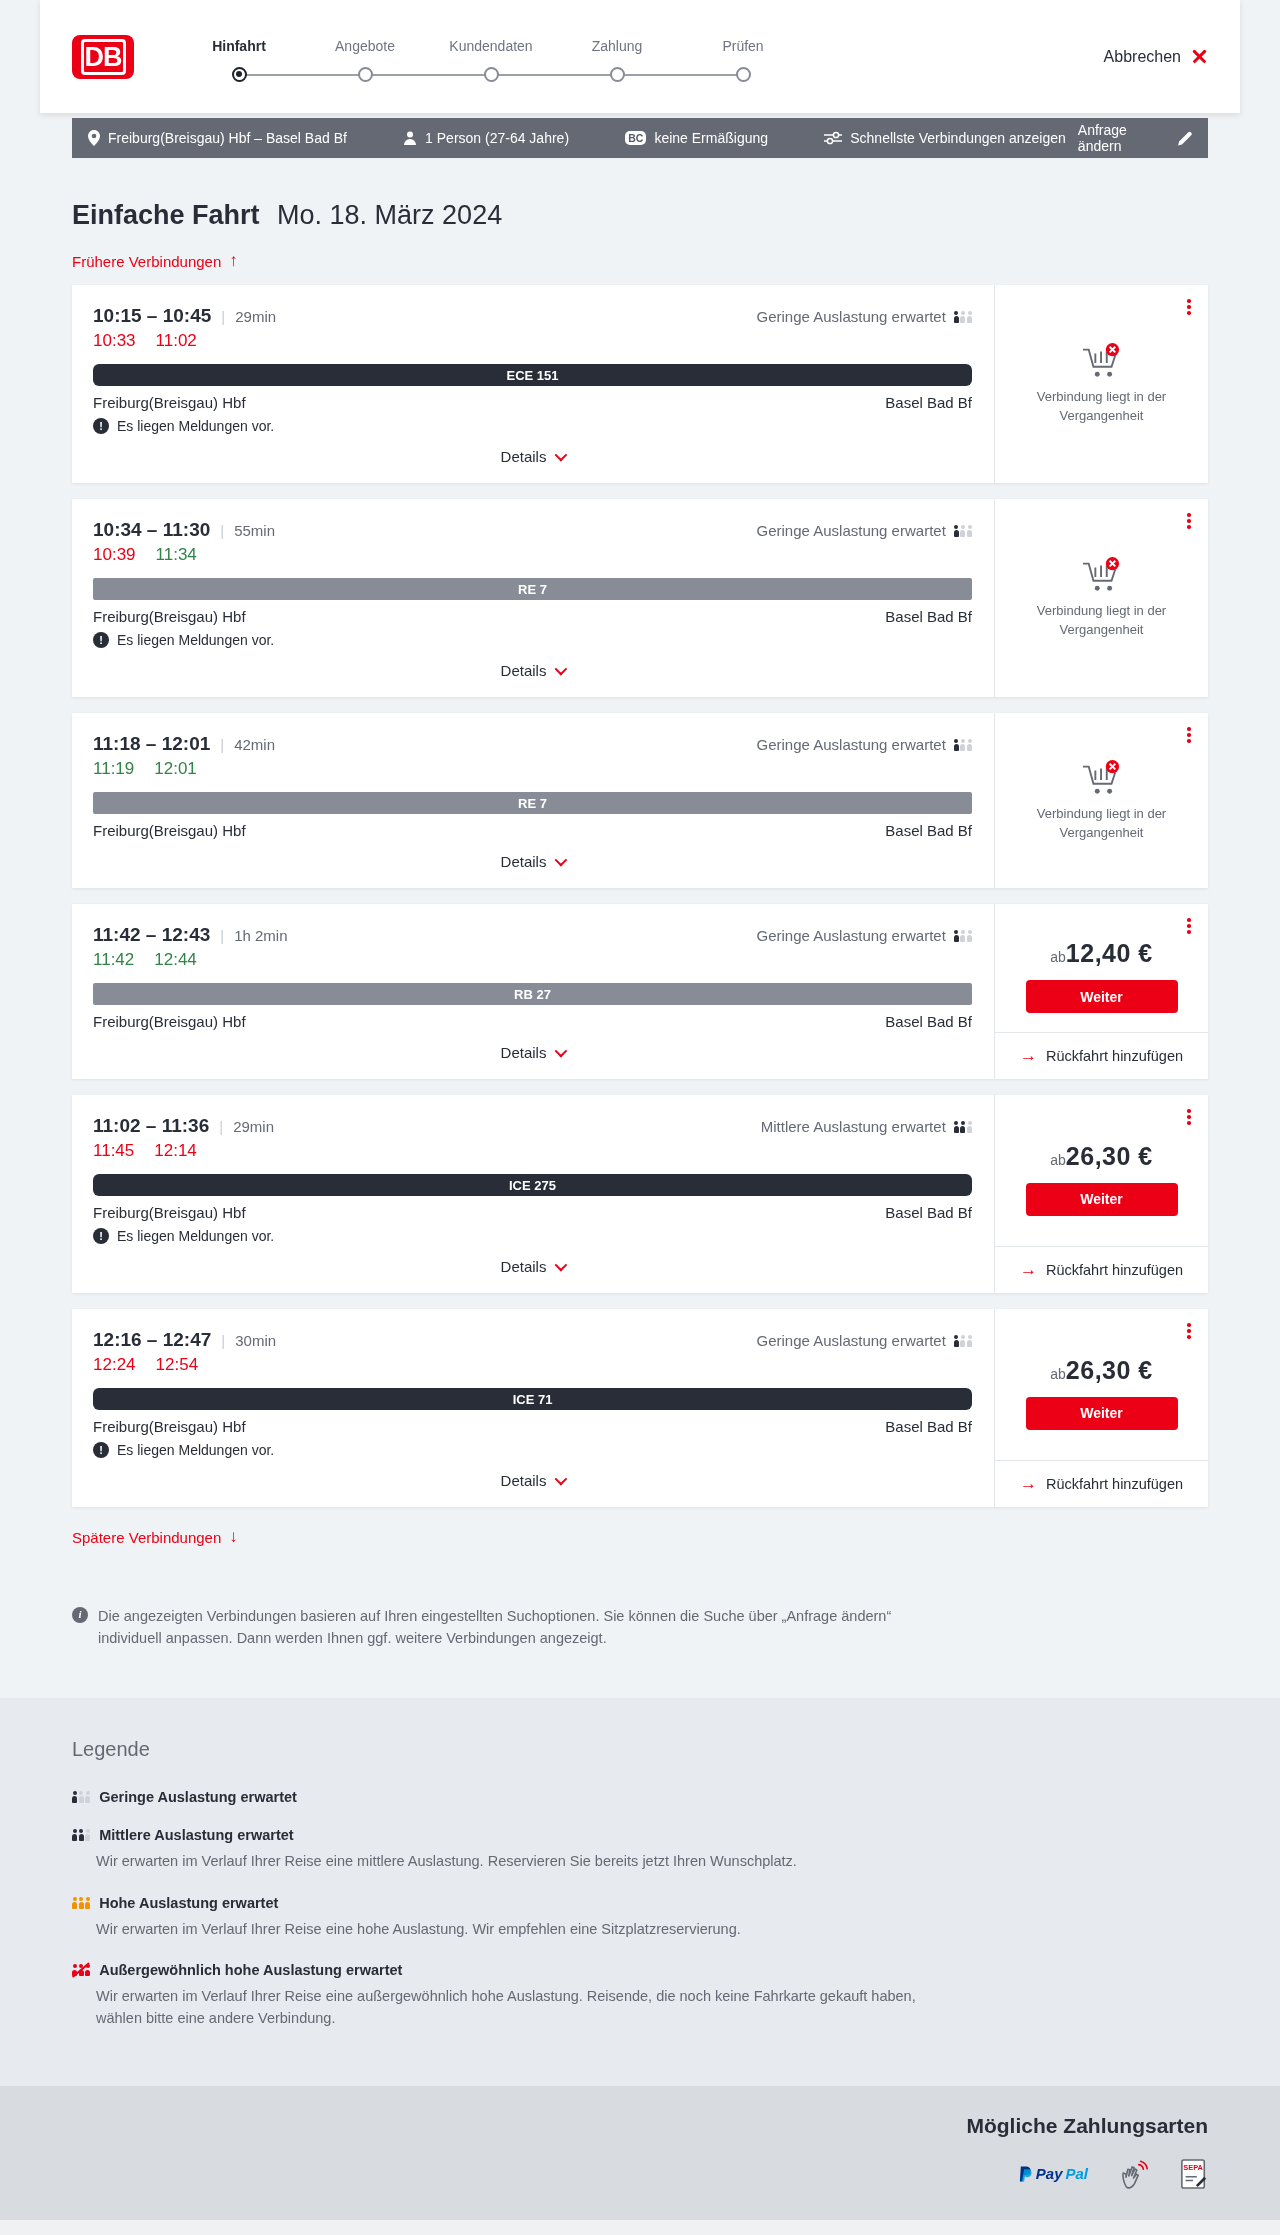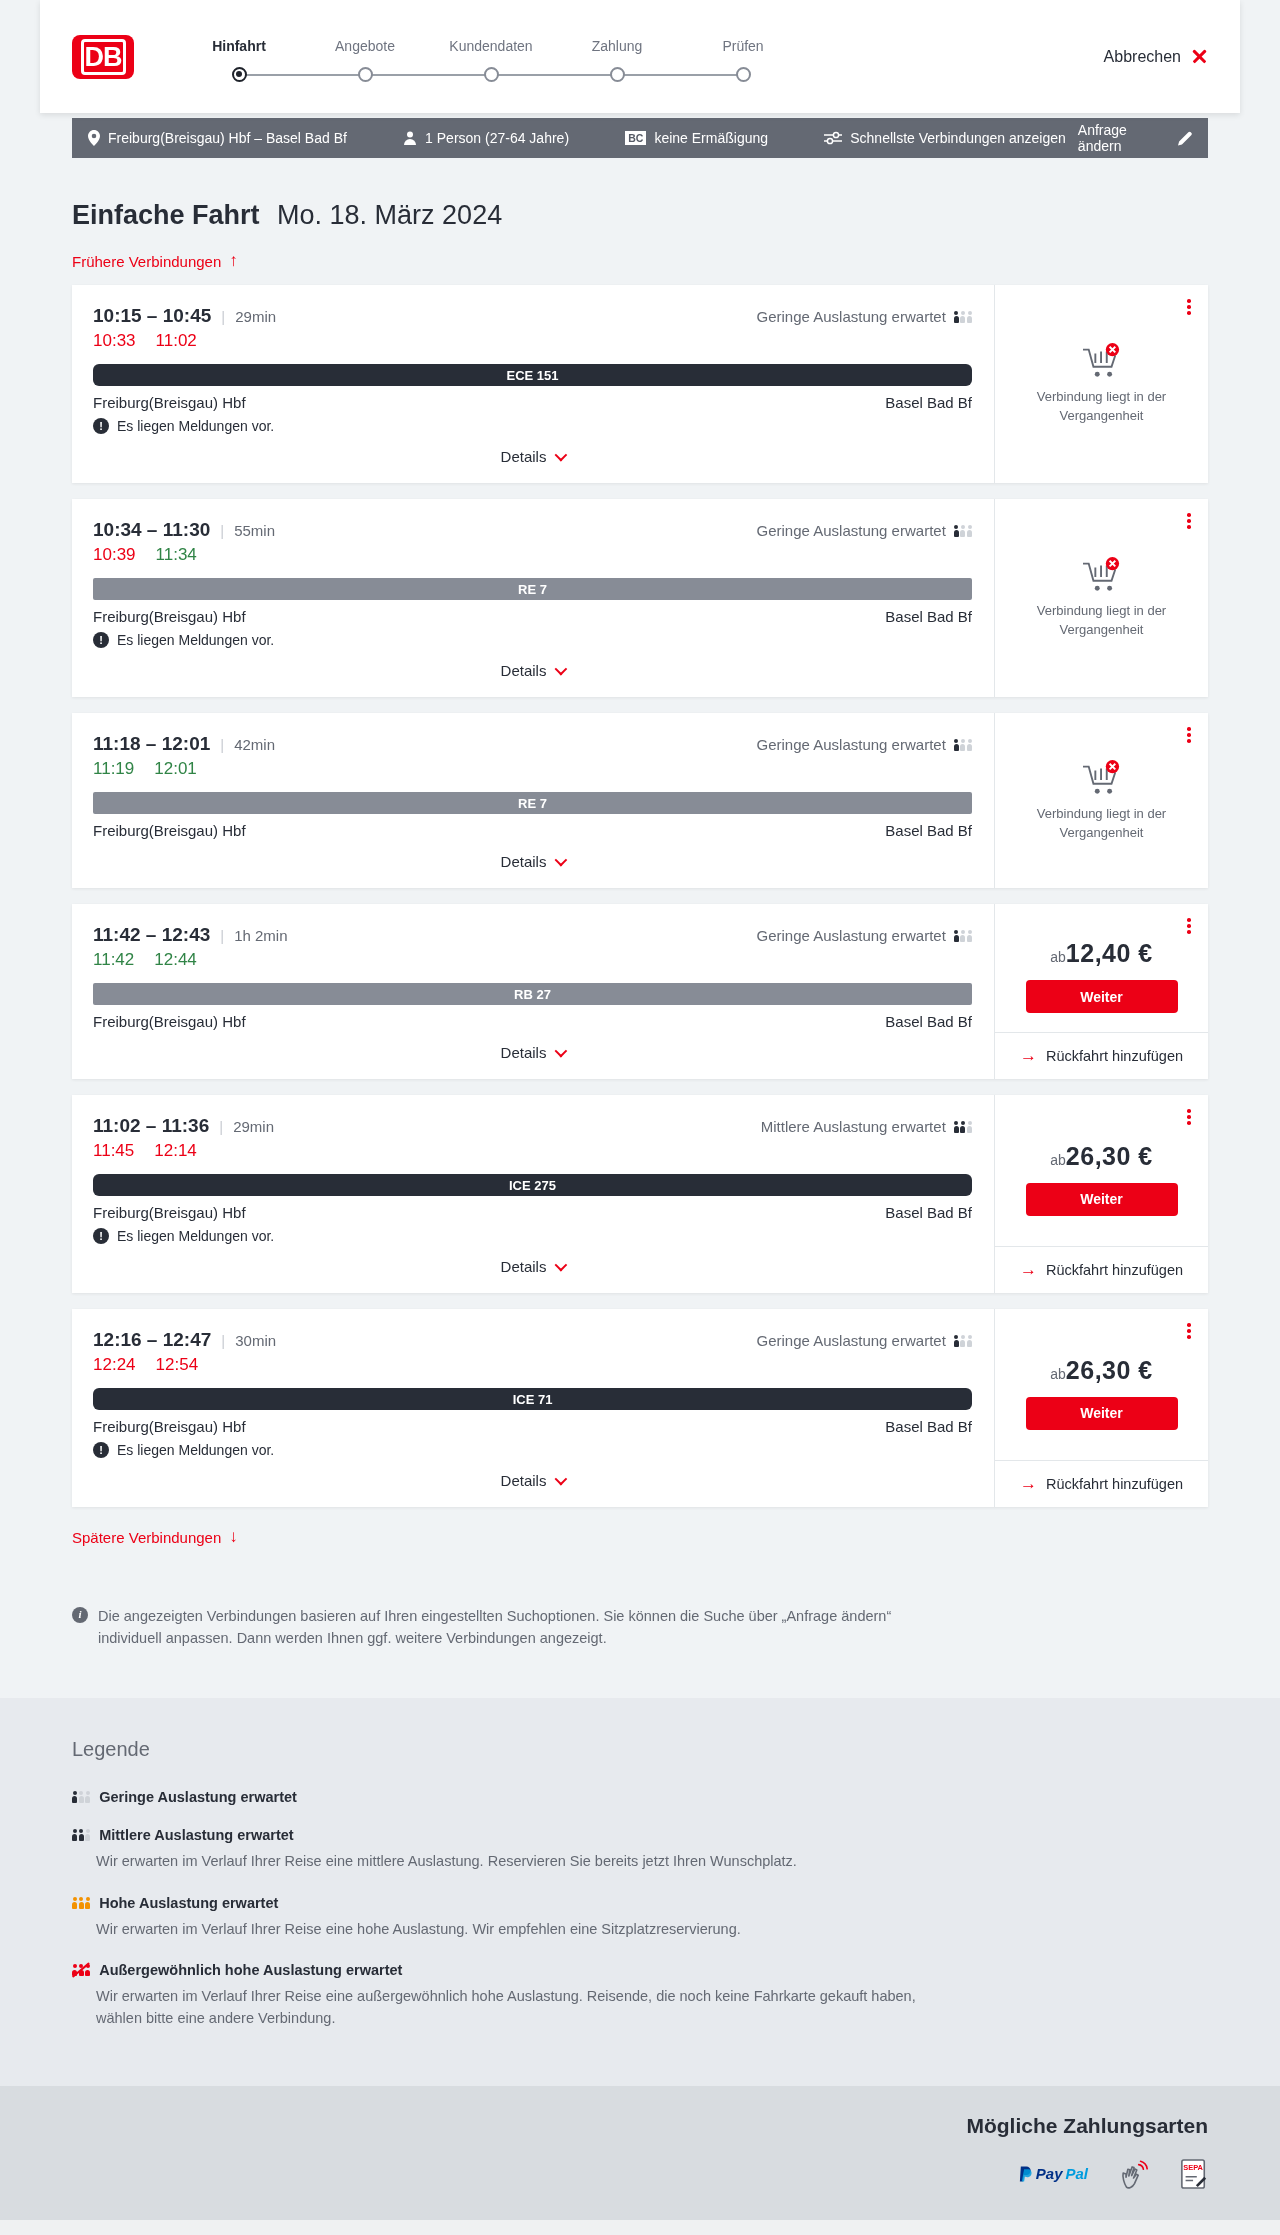--- a/index.html
+++ b/index.html
@@ -30,21 +30,21 @@
   .x-icon { width:17px; height:17px; position:relative; display:inline-block; }
   .x-icon::before,.x-icon::after { content:""; position:absolute; top:7px; left:0; width:17px; height:2.6px;
             background:#ec0016; border-radius:1px; }
   .x-icon::before { transform:rotate(45deg); } .x-icon::after { transform:rotate(-45deg); }
 
   
   .searchbar { margin:5px 72px 0; height:40px; background:#646973; color:#fff; display:flex;
                align-items:center; padding:0 16px; font-size:14px; gap:12px; }
   .sb-item { display:flex; align-items:center; gap:8px; white-space:nowrap; cursor:pointer; }
   .sb-sep { width:34px; }
-  .bc-badge { background:#fff; color:#565b66; font-weight:bold; font-size:10.5px; border-radius:0;
+  .bc-badge { background:#fff; color:#565b66; font-weight:bold; font-size:10.5px; border-radius:5px;
               padding:1.5px 3px; line-height:11px; }
   .sb-change { margin-left:auto; display:flex; align-items:center; gap:9px; }
 
   
   main { padding:0 72px; }
   h1 { margin-top:42px; font-size:27px; }
   h1 .date { font-weight:normal; margin-left:10px; }
   .shift-link { margin-top:20px; margin-bottom:14px; display:inline-flex; align-items:center; gap:8px;
                 font-size:15px; color:#ec0016; cursor:pointer; }
   .shift-link .arr { font-weight:bold; font-size:17px; }

